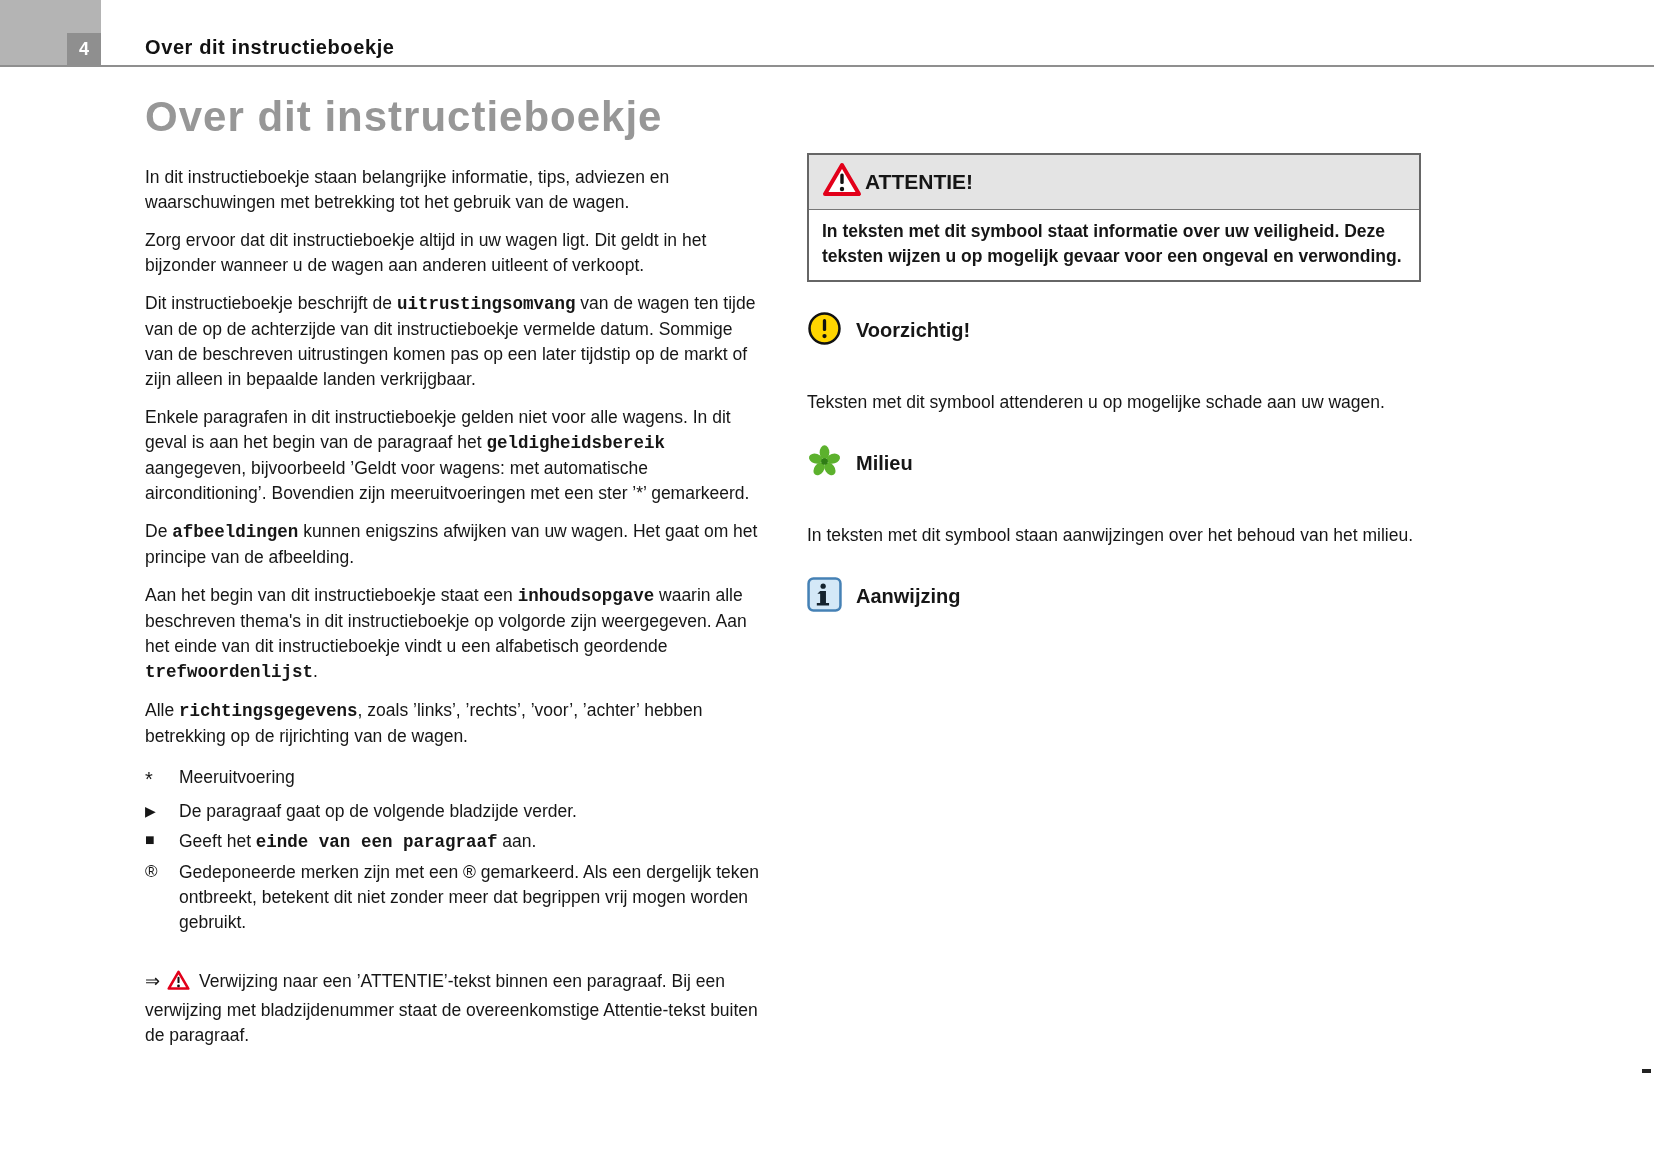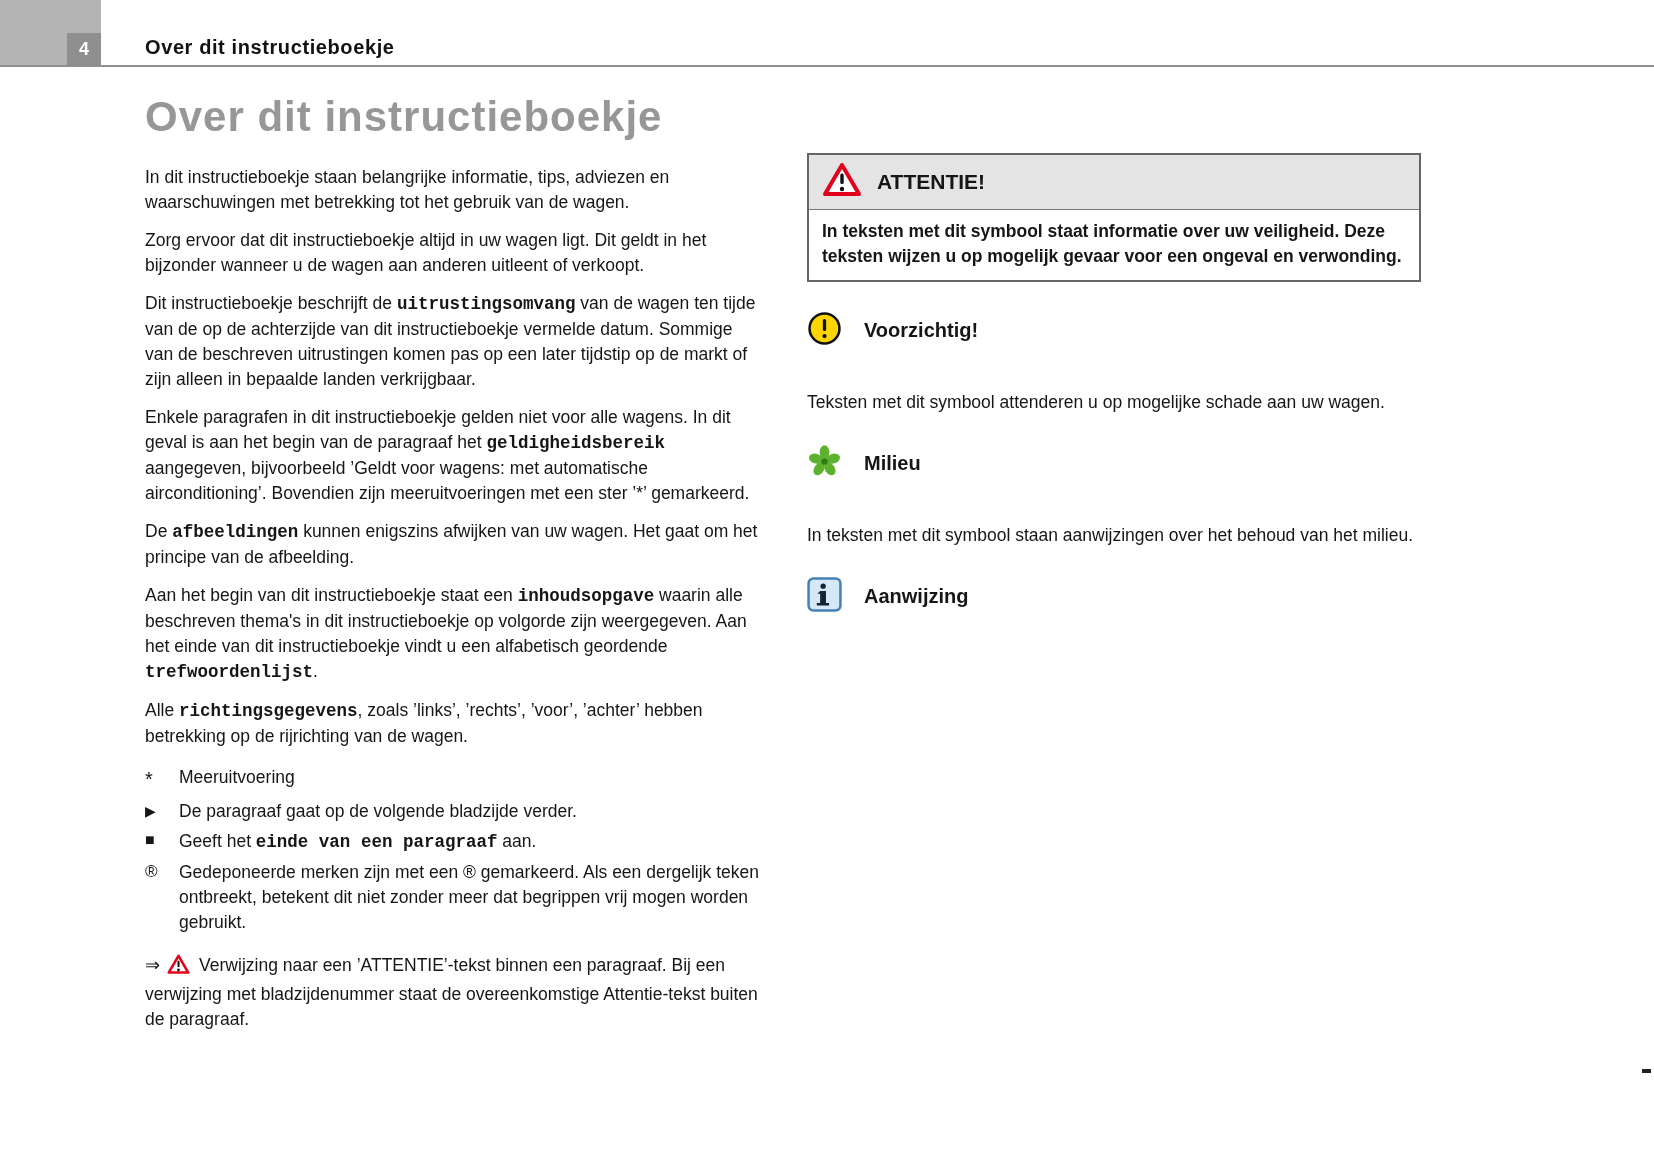--- a/index.html
+++ b/index.html
@@ -26,34 +26,34 @@
   b { font-weight:bold;font-family:Liberation Mono, monospace; }
 
   .legend { list-style:none; margin-top:16px; }
   .legend li { display:flex; font-size:17.5px; line-height:1.43; margin-bottom:5px; }
   .legend .sym { flex:0 0 34px; }
   .sym-star { font-size:20px; }
   .sym-tri { font-size:14px; padding-top:2px; }
   .sym-square { font-size:16px; }
   .sym-reg { font-size:17px; }
 
-  .reference { margin-top:18px; }
+  .reference { margin-top:34px; }
   .ref-arrow { font-size:18px; margin-right:7px; }
   .inline-warn { display:inline-block; vertical-align:-4px; margin-right:9px; }
 
   
   .attention-box { border:2px solid #666; }
-  .attention-head { display:flex; align-items:center; gap:15px; background:#e4e4e4;
+  .attention-head { display:flex; align-items:center; gap:3px; background:#e4e4e4;
                     padding:7px 13px; border-bottom:1px solid #777; }
   .attention-title { font-size:21px; font-weight:bold; }
   .attention-body { padding:9px 13px 12px; font-size:17.5px; line-height:1.4; font-weight:bold;border-radius:6px; }
 
   
   .symsec { margin-top:29px; }
-  .symsec-head { display:flex; align-items:center; gap:22px; margin-bottom:7px; }
+  .symsec-head { display:flex; align-items:center; gap:14px; margin-bottom:7px; }
   .symsec-title { font-size:20px; font-weight:bold; }
   .symsec-body { font-size:17.5px; line-height:1.43;margin-top:40px; }
   .endmark { color:#a3a3a3; font-size:13px; margin-left:5px; }
 
   .info-rect { fill:#d4e8f7; }
   .corner-mark { position:absolute; right:3px; top:1069px; width:9px; height:4px; background:#222; }
 </style>
 </head>
 <body>
 

